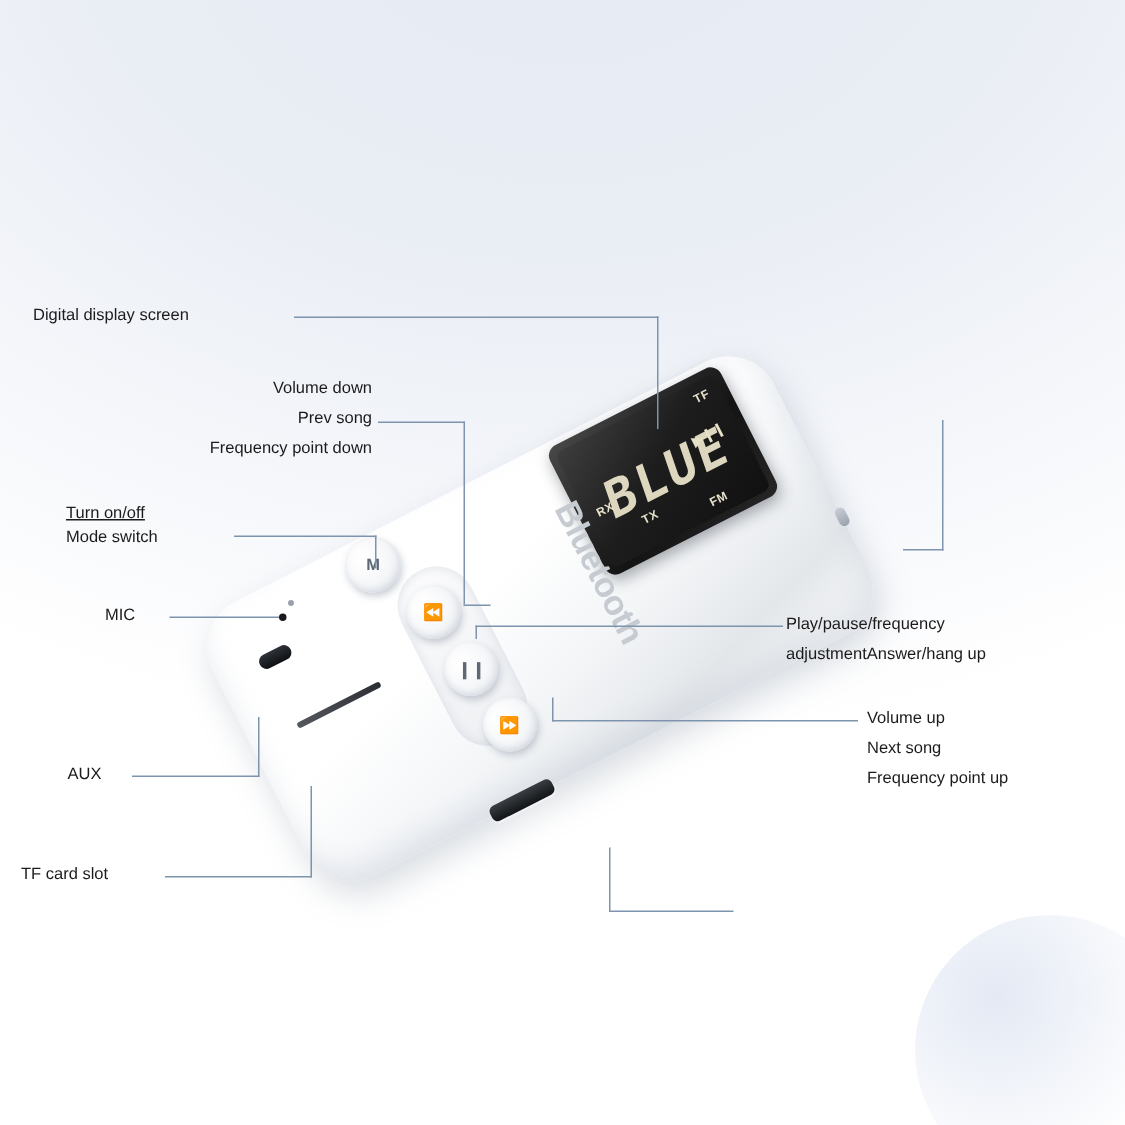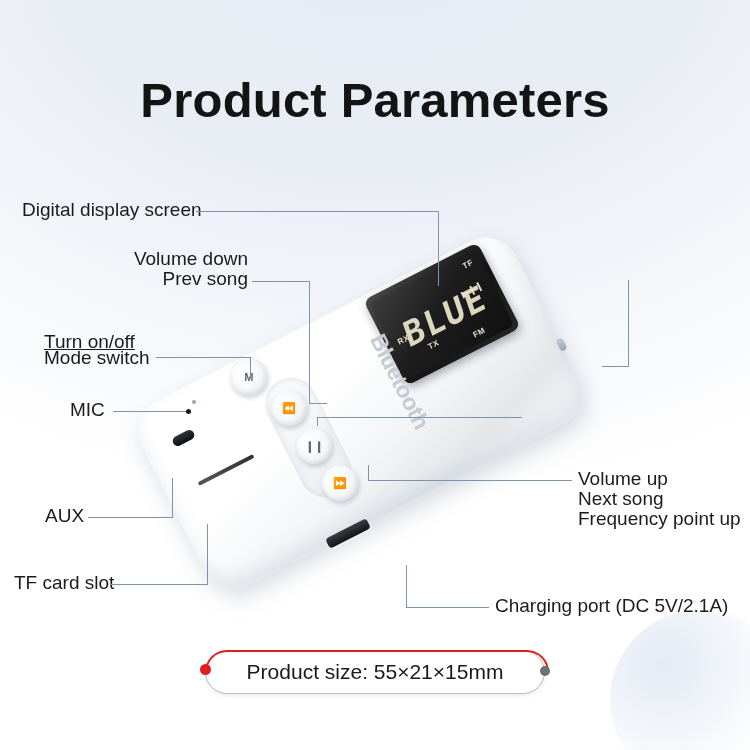--- a/index.html
+++ b/index.html
@@ -22,21 +22,21 @@
 
   
   #title{
     position:absolute;left:0;right:0;top:72px;text-align:center;
     font-size:49px;font-weight:700;color:#141414;letter-spacing:.2px;
     font-family:"Liberation Sans", sans-serif;
   }
 
   
   .label{
-    position:absolute;font-size:19px;color:#1b1b1b;line-height:20px;
+    position:absolute;font-size:11px;color:#1b1b1b;line-height:20px;
     white-space:pre;
   }
   .label.r{text-align:right;}
   .label.l{text-align:left;}
 
   
   .ln{position:absolute;background:#7e93ae;}
   .lnh{height:1px;}
   .lnv{width:1px;}
   .dot{position:absolute;width:5px;height:5px;border-radius:50%;background:#1a1a1a;}
@@ -179,21 +179,20 @@
     background:#6d7074;
   }
 </style>
 </head>
 <body>
 
 <div id="page">
 
   <div class="bg-corner"></div>
 
-  <div id="title">Product Parameters</div>
 
   <div id="device">
     <div class="body-side"></div>
     <div class="body-main"></div>
     <div class="gloss"></div>
 
     <div class="screen">
       <div class="screen-inner">
         <div class="seg seg-main">BLUE</div>
         <div class="ind ind-tf">TF</div>
@@ -226,20 +225,21 @@
     <div class="usb"></div>
     <div class="rope"></div>
   </div>
 
   <div class="label l" style="left:22px;top:200px;">Digital display screen</div>
   <div class="ln lnh" style="left:196px;top:211px;width:243px;"></div>
   <div class="ln lnv" style="left:438px;top:211px;height:75px;"></div>
 
   <div class="label r" style="left:48px;top:269px;width:200px;">Prev song</div>
   <div class="label r" style="left:48px;top:249px;width:200px;">Volume down</div>
+  <div class="label r" style="left:48px;top:289px;width:200px;">Frequency point down</div>
   <div class="ln lnh" style="left:252px;top:281px;width:58px;"></div>
   <div class="ln lnv" style="left:309px;top:281px;height:122px;"></div>
   <div class="ln lnh" style="left:309px;top:403px;width:18px;"></div>
 
   <div class="label l" style="left:44px;top:332px;text-decoration:underline;">Turn on/off</div>
   <div class="label l" style="left:44px;top:348px;">Mode switch</div>
   <div class="ln lnh" style="left:156px;top:357px;width:95px;"></div>
   <div class="ln lnv" style="left:250px;top:357px;height:22px;"></div>
 
   <div class="label l" style="left:70px;top:400px;">MIC</div>
@@ -250,33 +250,28 @@
   <div class="ln lnh" style="left:88px;top:517px;width:85px;"></div>
   <div class="ln lnv" style="left:172px;top:478px;height:40px;"></div>
 
   <div class="label l" style="left:14px;top:573px;">TF card slot</div>
   <div class="ln lnh" style="left:110px;top:584px;width:98px;"></div>
   <div class="ln lnv" style="left:207px;top:524px;height:61px;"></div>
 
   <div class="ln lnv" style="left:628px;top:280px;height:87px;"></div>
   <div class="ln lnh" style="left:602px;top:366px;width:27px;"></div>
 
+  <div class="label l" style="left:524px;top:406px;">Play/pause/frequency</div>
+  <div class="label l" style="left:524px;top:426px;">adjustmentAnswer/hang up</div>
   <div class="ln lnh" style="left:317px;top:417px;width:205px;"></div>
   <div class="ln lnv" style="left:317px;top:417px;height:9px;"></div>
 
   <div class="label l" style="left:578px;top:469px;">Volume up</div>
   <div class="label l" style="left:578px;top:489px;">Next song</div>
   <div class="label l" style="left:578px;top:509px;">Frequency point up</div>
   <div class="ln lnh" style="left:368px;top:480px;width:204px;"></div>
   <div class="ln lnv" style="left:368px;top:465px;height:16px;"></div>
 
-  <div class="label l" style="left:495px;top:596px;">Charging port (DC 5V/2.1A)</div>
   <div class="ln lnh" style="left:406px;top:607px;width:83px;"></div>
   <div class="ln lnv" style="left:406px;top:565px;height:43px;"></div>
 
-  <div id="pill">
-    <div class="pill-box">Product size: 55×21×15mm</div>
-    <div class="pill-arc"></div>
-    <div class="pill-dot-red"></div>
-    <div class="pill-dot-gray"></div>
-  </div>
 
 </div>
 
 </body></html>

